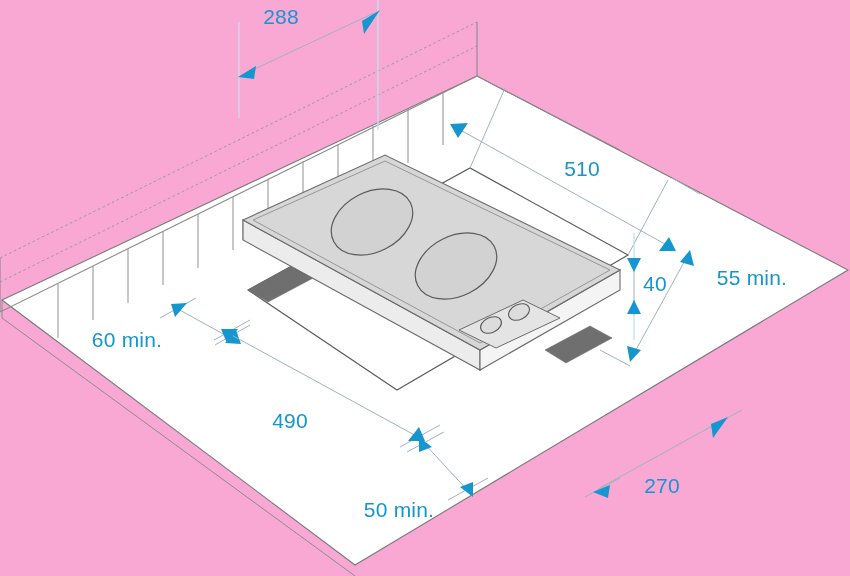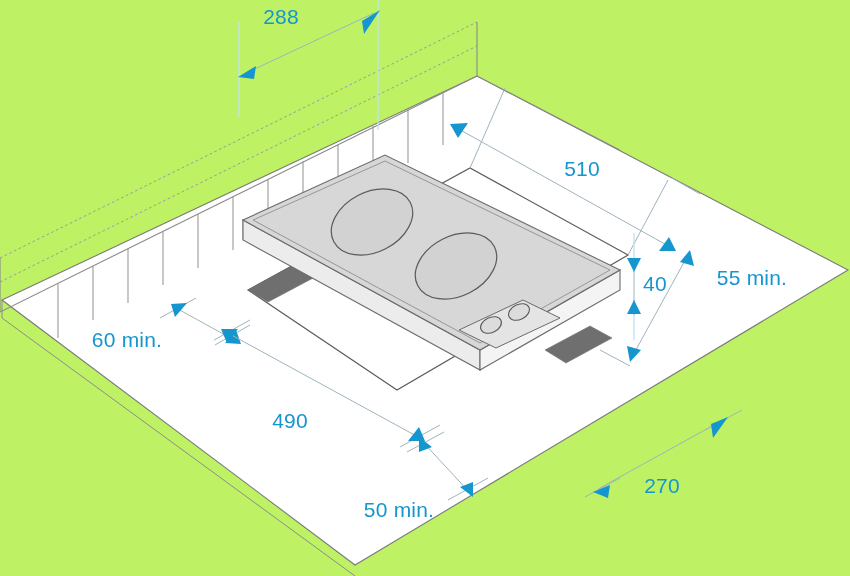--- a/index.html
+++ b/index.html
@@ -10,21 +10,21 @@
   body {
     width: 850px;
     height: 576px;
     overflow: hidden;
     font-family: "Liberation Sans", sans-serif;
   }
   #drawing-root {
     position: relative;
     width: 850px;
     height: 576px;
-    background: #bef264;
+    background: #f9a8d4;
   }
   svg#tech-drawing {
     display: block;
     width: 850px;
     height: 576px;
   }
   .dim-text {
     font-family: "Liberation Sans", sans-serif;
     font-size: 21px;
     fill: #1596cf;

